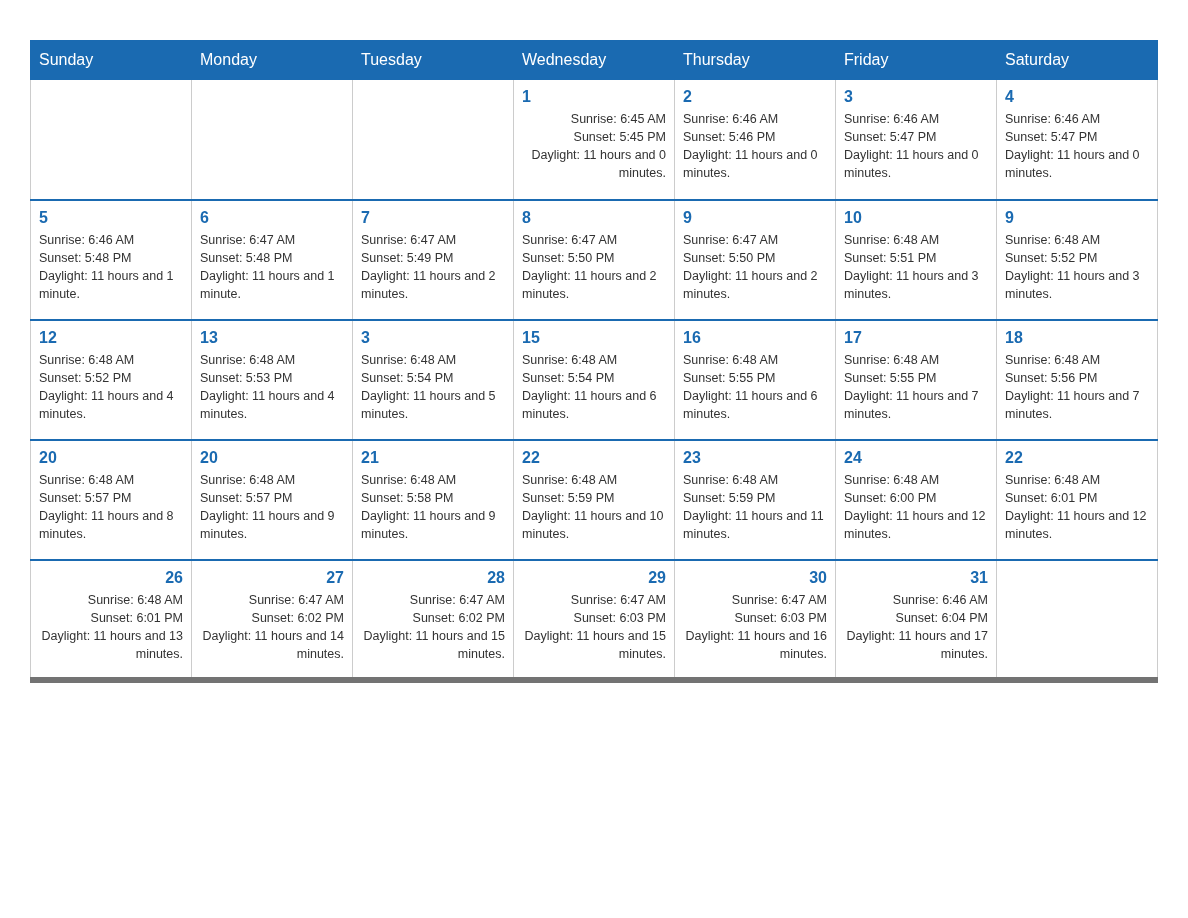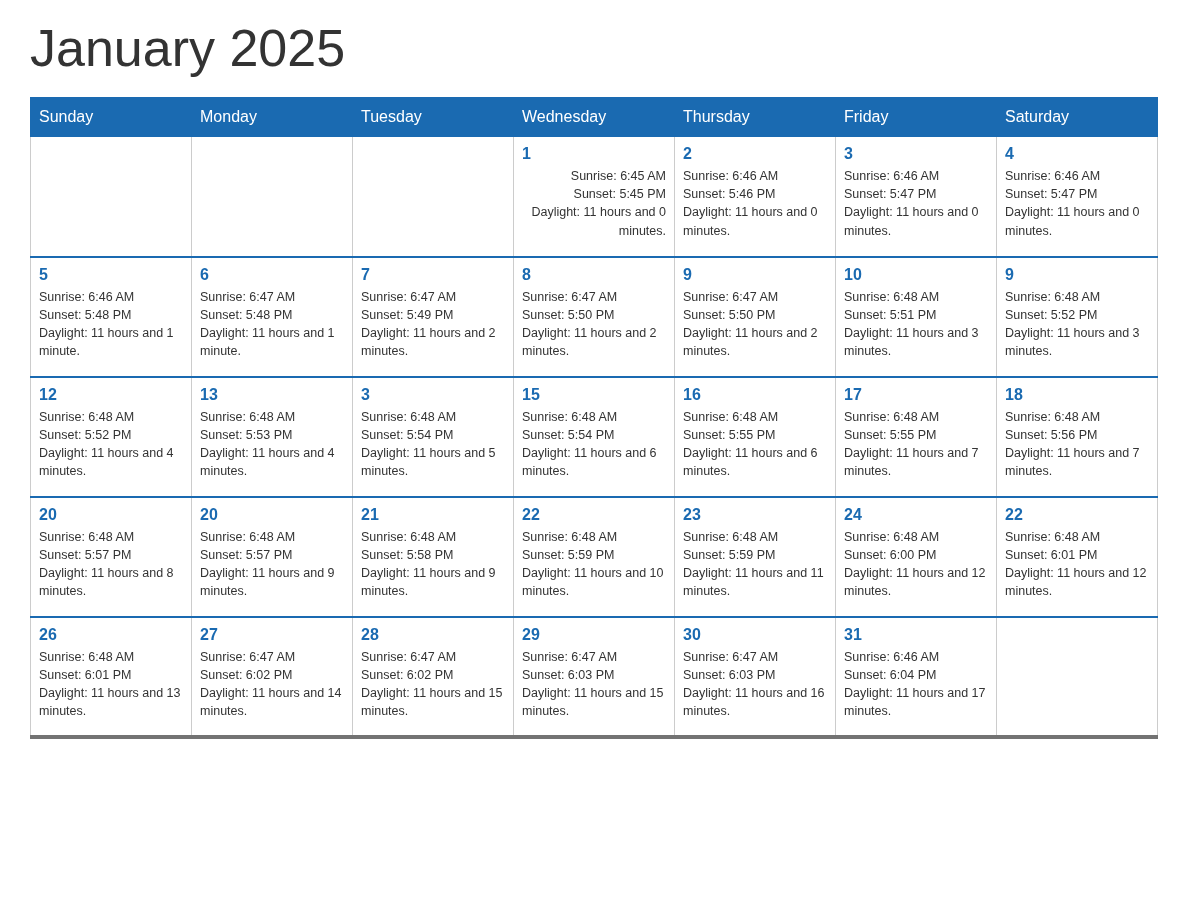--- a/index.html
+++ b/index.html
@@ -81,29 +81,29 @@
       color: #1a6ab1;
       display: block;
       margin-bottom: 4px;
     }
     .day-info {
       font-size: 12.5px;
       color: #333;
       line-height: 1.45;
     }
     tbody tr:last-child {
-      border-bottom: 4px solid #737373;
+      border-bottom: 6px solid #737373;
+      text-align: right;
     }
   </style>
 </head>
 <body>
 
 <div class="header">
   <div class="title-section">
-    <div class="month-title">January 2025</div>
   </div>
 </div>
 
 <table>
   <thead>
     <tr>
     <th>Sunday</th>
         <th>Monday</th>
         <th>Tuesday</th>
         <th>Wednesday</th>

